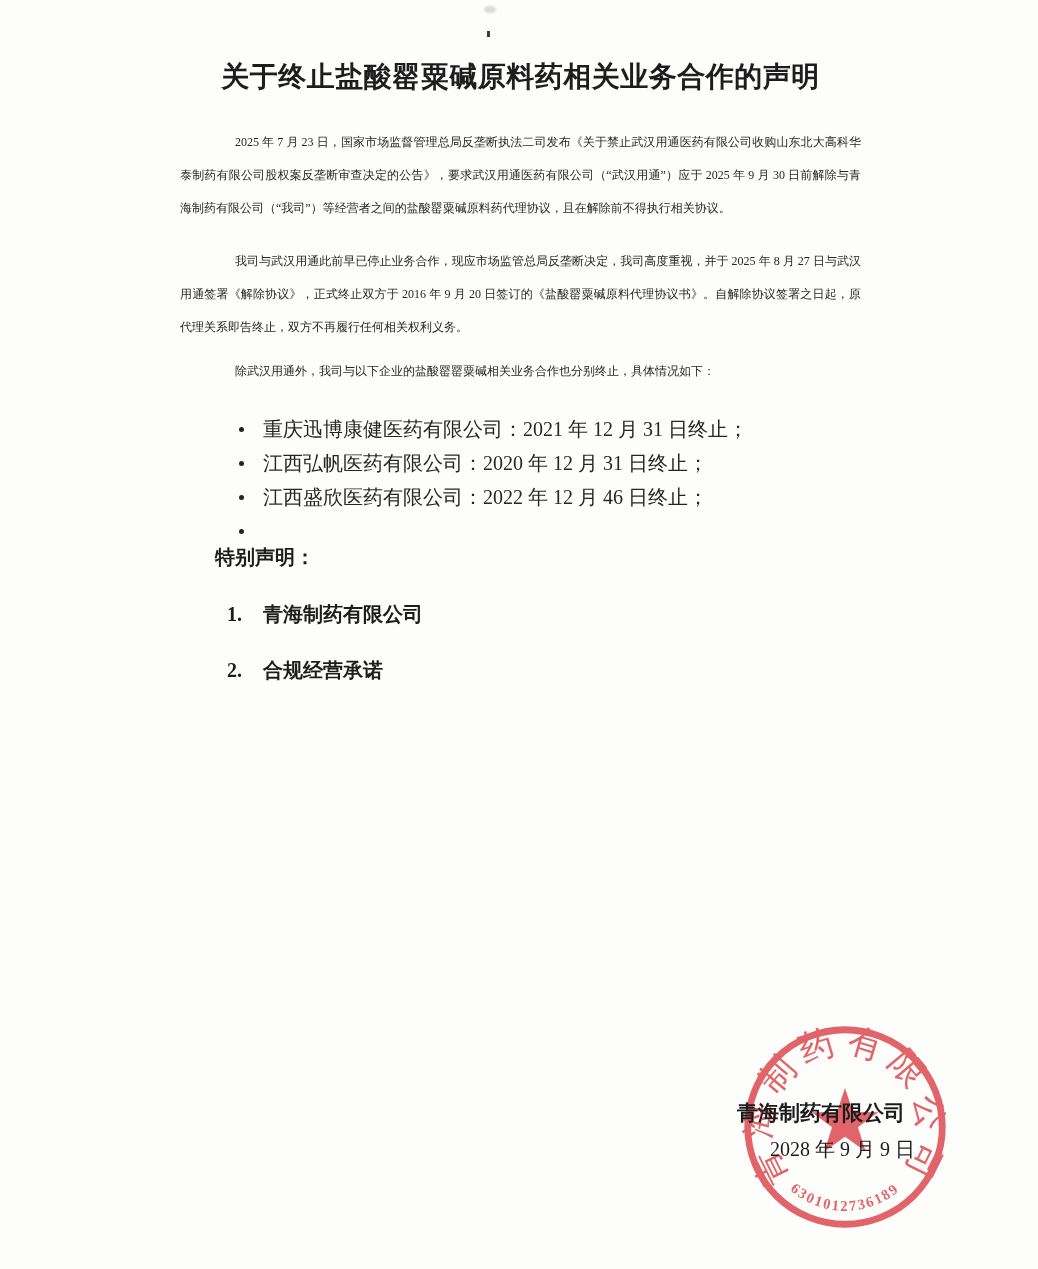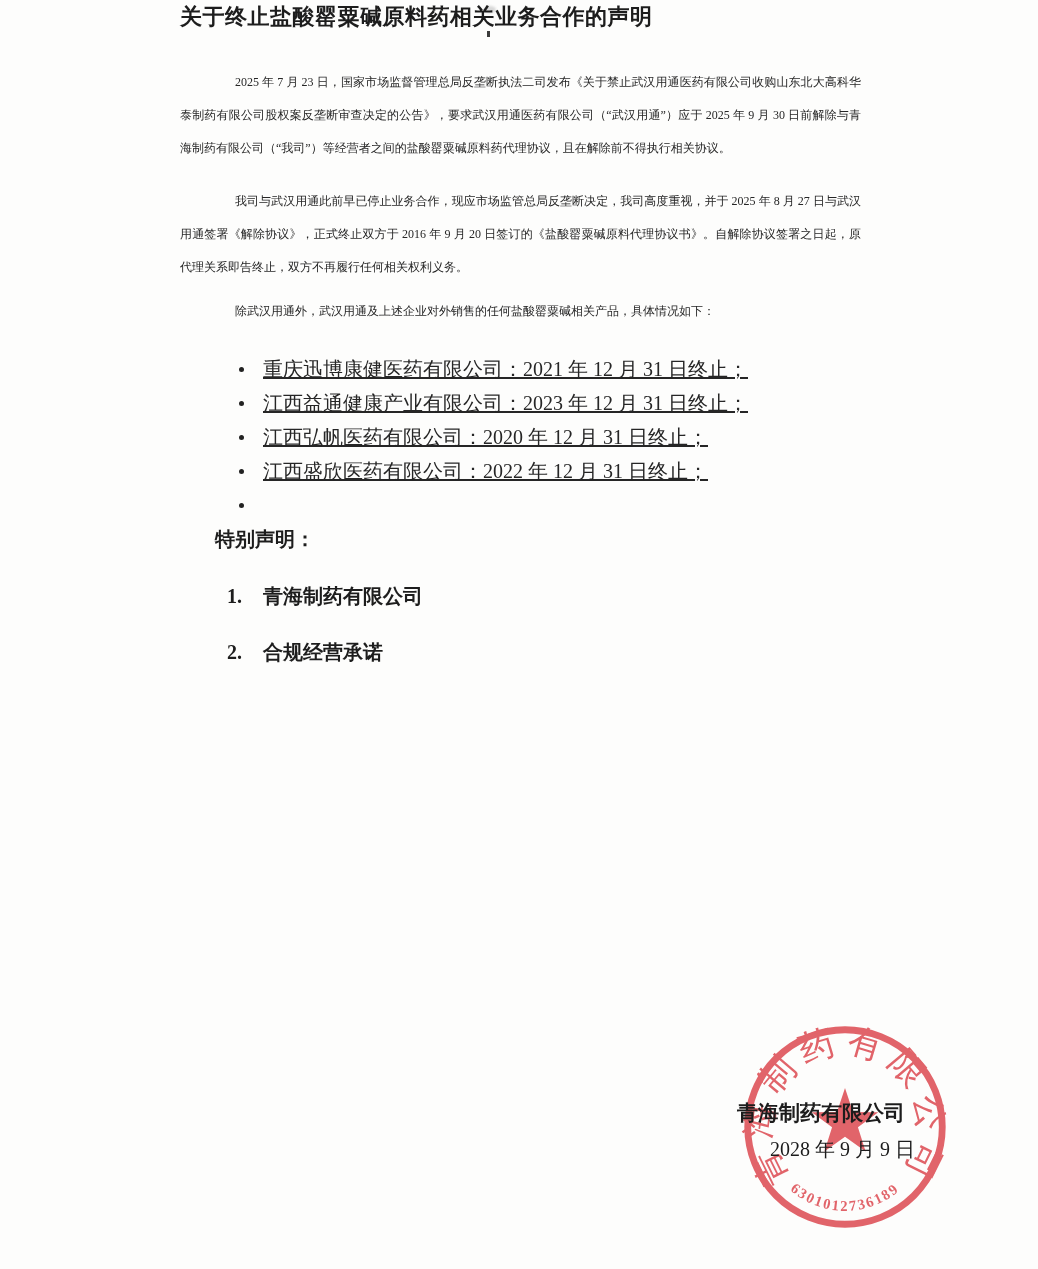--- a/index.html
+++ b/index.html
@@ -15,41 +15,42 @@
     overflow:hidden;
     color:#262626;
   }
   .content{
     position:absolute;
     left:180px;top:0;
     width:681px;
   }
   .doc-title{
     margin:0;
-    font-size:22px;
+    padding-top:60px;
+    font-size:28px;
     font-weight:bold;
     line-height:34px;
+    text-align:center;
     letter-spacing:0.5px;
     color:#1d1d1d;
   }
   .para{
     margin:0;
     font-size:12px;
     line-height:33px;
     text-align:justify;
     text-indent:55px;
   }
   .para.p1{margin-top:32px;}
   .para.p2{margin-top:20px;}
   .para.p3{margin-top:11px;}
   ul.term-list{
     list-style:none;
-    margin:25px 0 16px 0;
+    margin:25px 0 8px 0;
     padding:0;
-    text-decoration:underline;
   }
   ul.term-list li{
     display:flex;
     line-height:33px;
     font-size:20px;
     margin-bottom:1px;
   }
   .bullet-dot{
     flex:none;
     width:5px;height:5px;
@@ -131,38 +132,34 @@
 
   <div class="speck1"></div>
   <div class="speck2"></div>
 
   <div class="content">
 
     <h1 class="doc-title">关于终止盐酸罂粟碱原料药相关业务合作的声明</h1>
 
     <p class="para p1">2025 年 7 月 23 日，国家市场监督管理总局反垄断执法二司发布《关于禁止武汉用通医药有限公司收购山东北大高科华泰制药有限公司股权案反垄断审查决定的公告》，要求武汉用通医药有限公司（“武汉用通”）应于 2025 年 9 月 30 日前解除与青海制药有限公司（“我司”）等经营者之间的盐酸罂粟碱原料药代理协议，且在解除前不得执行相关协议。</p>
     <p class="para p2">我司与武汉用通此前早已停止业务合作，现应市场监管总局反垄断决定，我司高度重视，并于 2025 年 8 月 27 日与武汉用通签署《解除协议》，正式终止双方于 2016 年 9 月 20 日签订的《盐酸罂粟碱原料代理协议书》。自解除协议签署之日起，原代理关系即告终止，双方不再履行任何相关权利义务。</p>
-    <p class="para p3">除武汉用通外，武汉用通及上述企业对外销售的任何盐酸罂粟碱相关产品，具体情况如下：</p>
+    <p class="para p3">除武汉用通外，我司与以下企业的盐酸罂罂粟碱相关业务合作也分别终止，具体情况如下：</p>
 
     <ul class="term-list">
       <li>
         <span class="bullet-dot"></span>
         <span>重庆迅博康健医药有限公司：2021 年 12 月 31 日终止；</span>
       </li>
       <li>
         <span class="bullet-dot"></span>
-        <span>江西益通健康产业有限公司：2023 年 12 月 31 日终止；</span>
-      </li>
-      <li>
-        <span class="bullet-dot"></span>
         <span>江西弘帆医药有限公司：2020 年 12 月 31 日终止；</span>
       </li>
       <li>
         <span class="bullet-dot"></span>
-        <span>江西盛欣医药有限公司：2022 年 12 月 31 日终止；</span>
+        <span>江西盛欣医药有限公司：2022 年 12 月 46 日终止；</span>
       </li>
       <li>
         <span class="bullet-dot"></span>
       </li>
     </ul>
 
     <div class="special-heading">特别声明：</div>
 
     <div class="section-heading">
       <span class="sec-num">1.</span>

